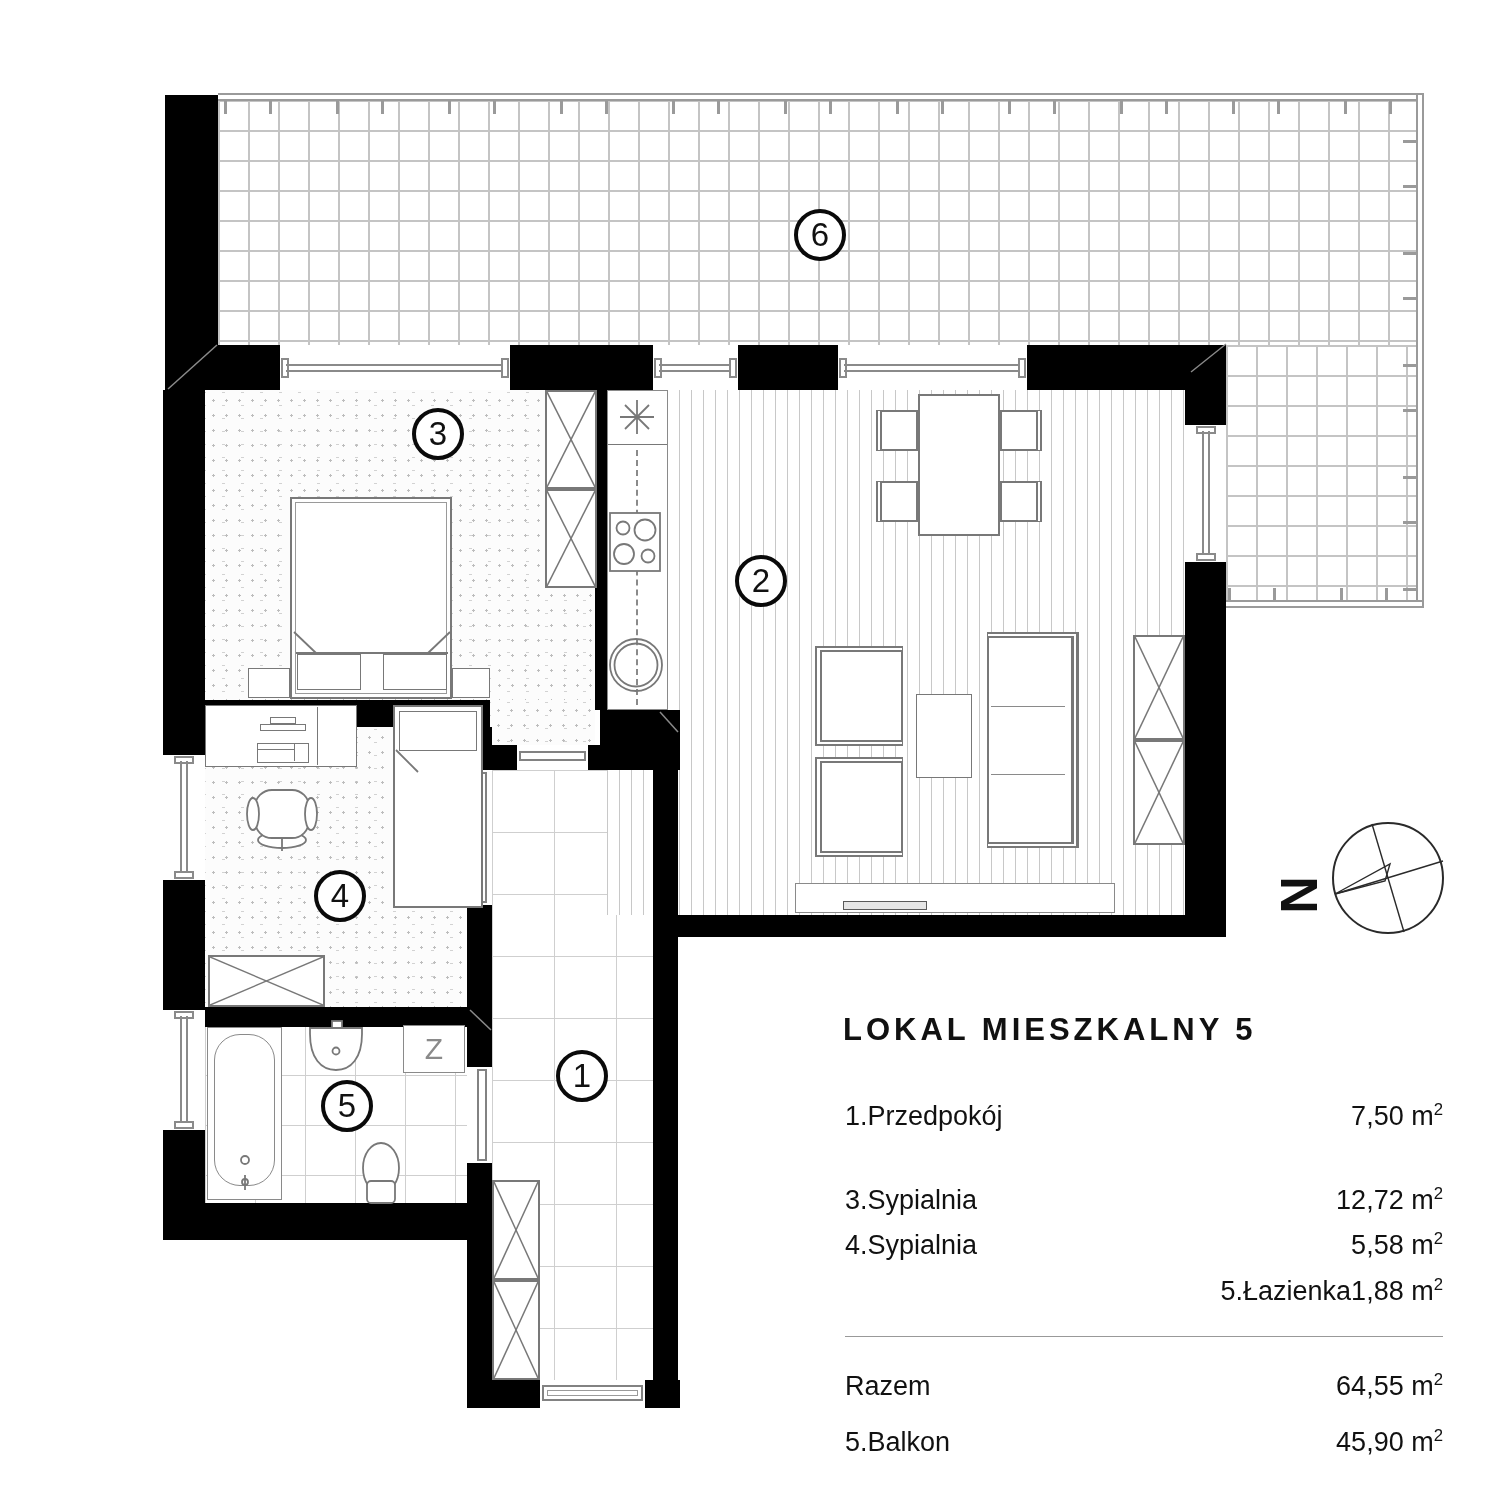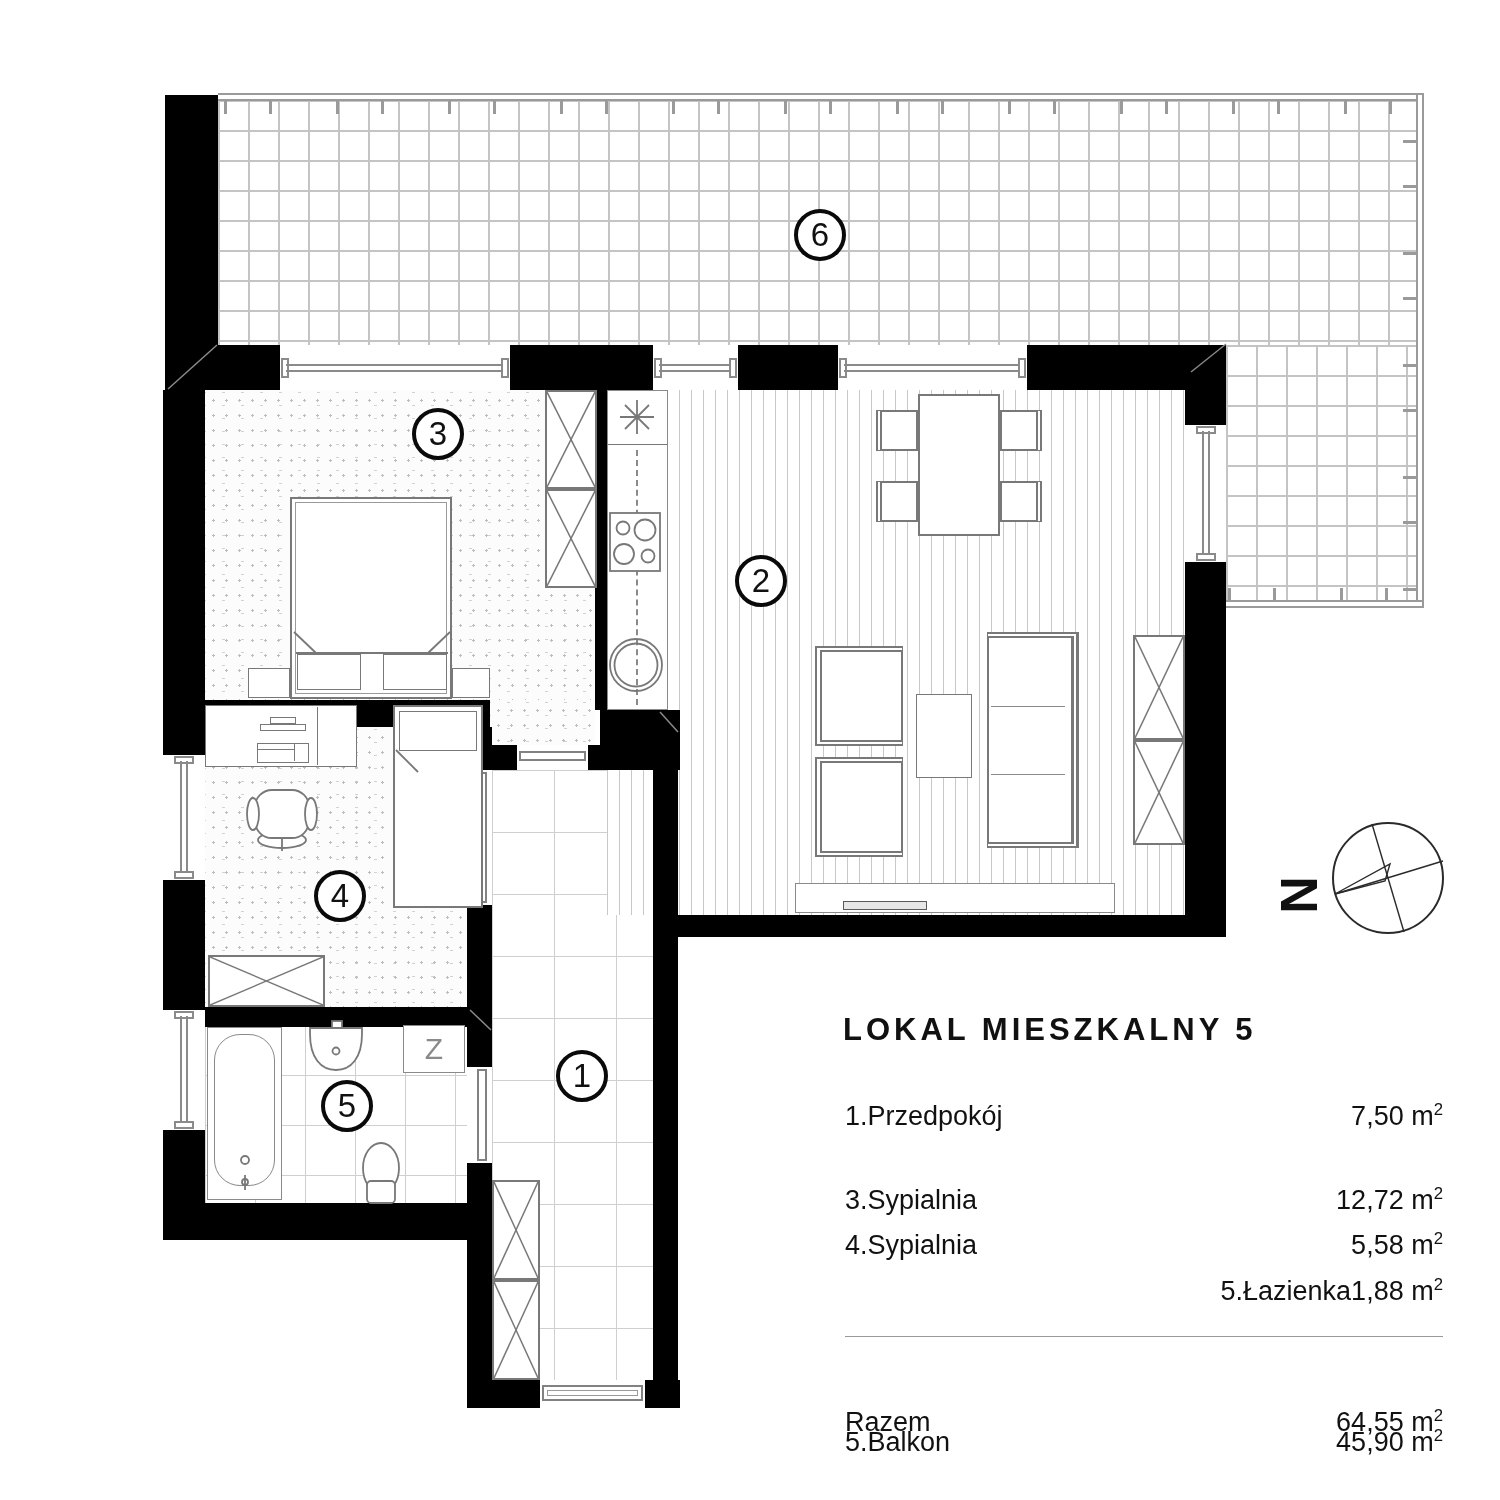--- a/index.html
+++ b/index.html
@@ -312,21 +312,21 @@
     <span>4.Sypialnia</span>
     <span class="val"><span>5,58</span>&nbsp;<span><span>m</span><sup>2</sup></span></span>
   </div>
   <div class="lrow" style="top:1275px;justify-content:flex-end;">
     <span>5.Łazienka</span>
     <span class="val"><span>1,88</span>&nbsp;<span><span>m</span><sup>2</sup></span></span>
   </div>
 
   <div class="ldiv"></div>
 
-  <div class="lrow" style="top:1370px;margin-top:36px;">
+  <div class="lrow" style="top:1370px;">
     <span>Razem</span>
     <span class="val"><span>64,55</span>&nbsp;<span><span>m</span><sup>2</sup></span></span>
   </div>
   <div class="lrow" style="top:1426px;">
     <span>5.Balkon</span>
     <span class="val"><span>45,90</span>&nbsp;<span><span>m</span><sup>2</sup></span></span>
   </div>
 
 </div>
 

